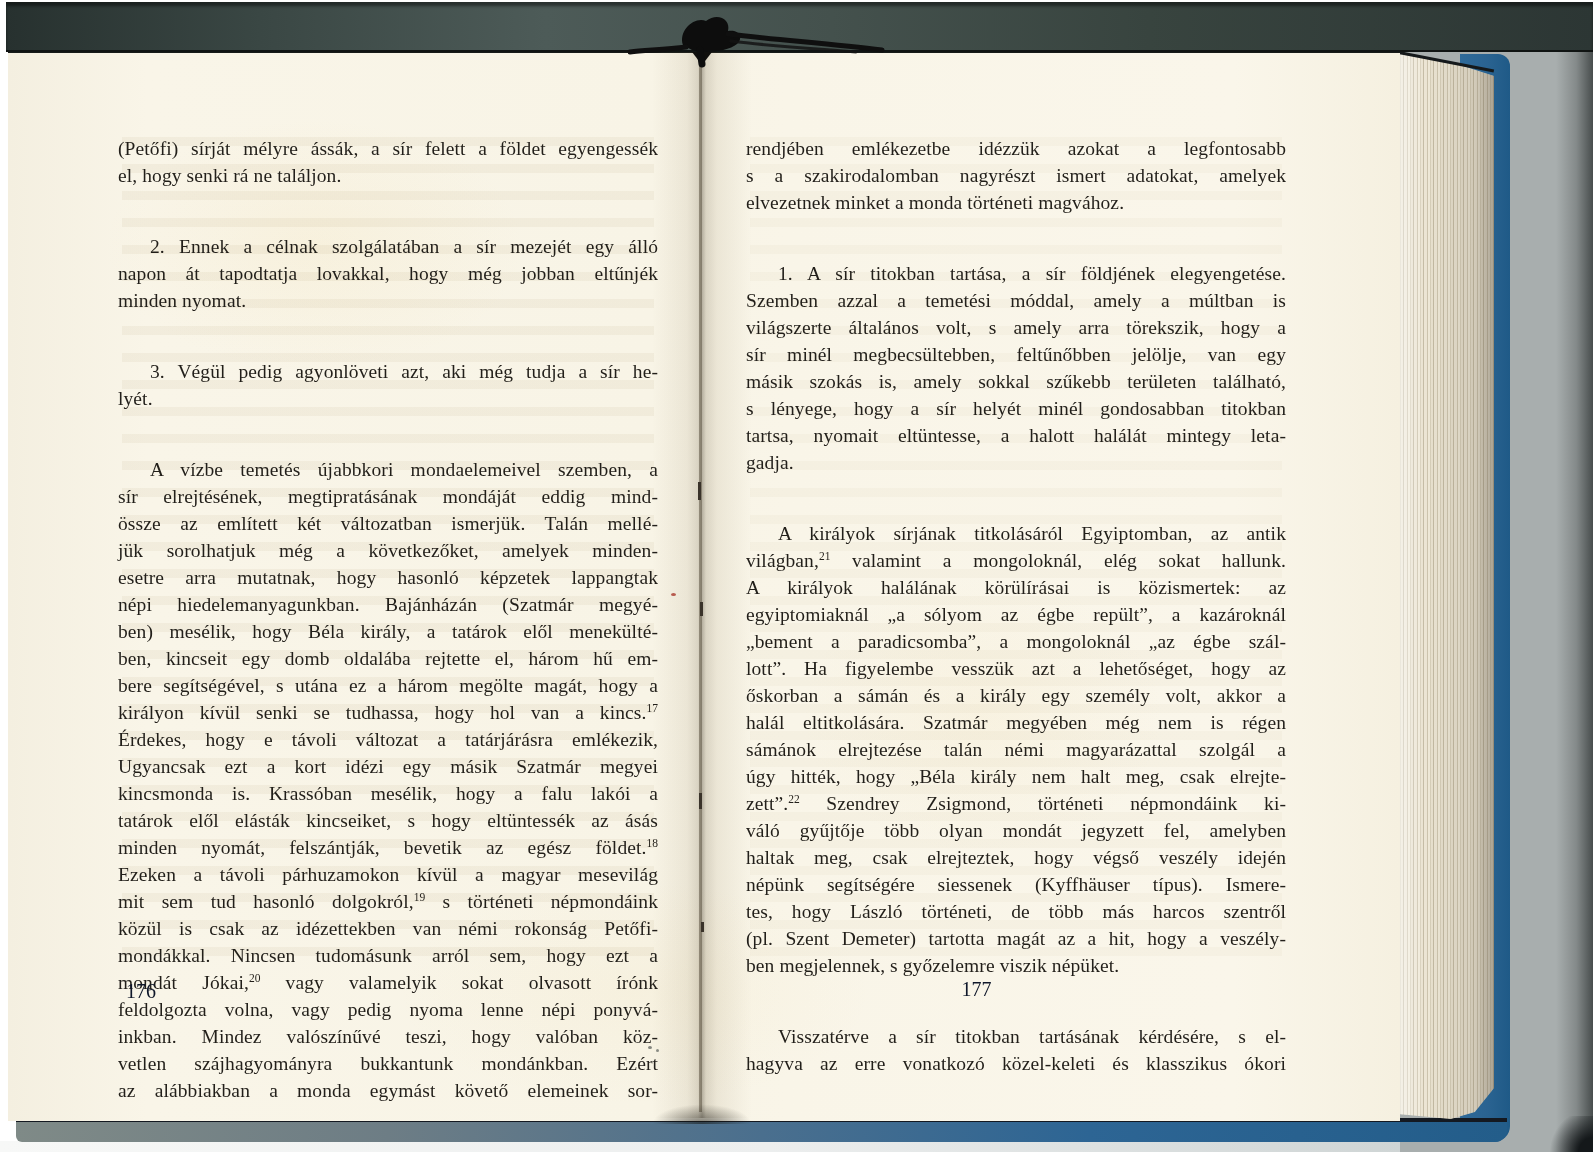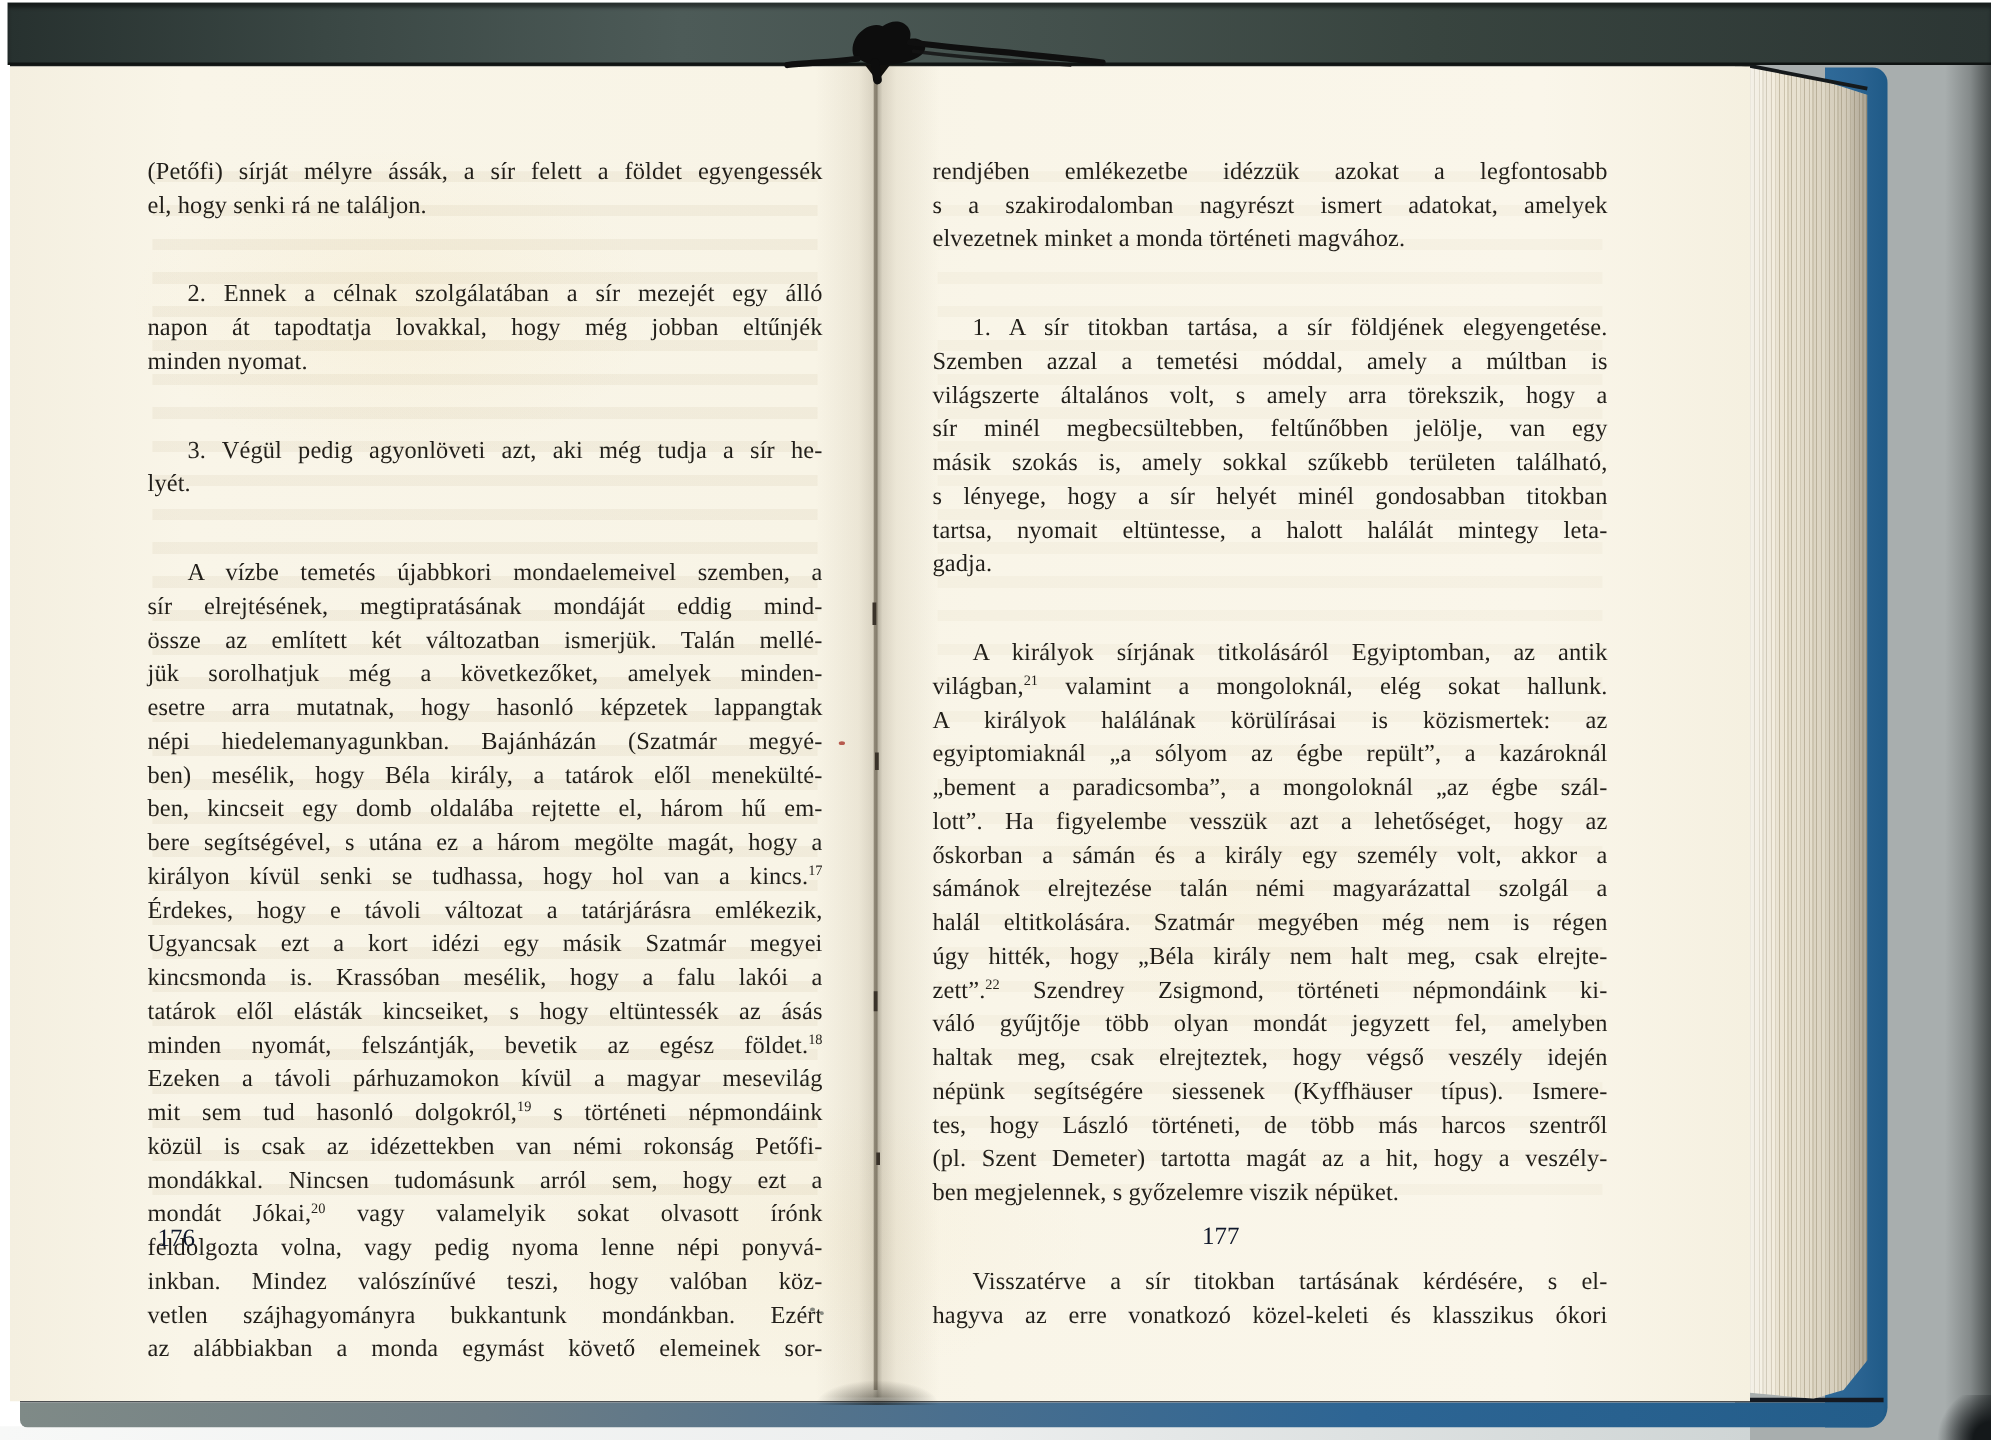--- a/index.html
+++ b/index.html
@@ -50,21 +50,21 @@
   .crease{position:absolute;left:699px;top:58px;width:3px;height:1054px;background:rgba(55,45,28,0.40);}
   .crease-dash{position:absolute;width:3px;background:#3a332a;}
   .notch{position:absolute;left:692px;top:52px;width:0;height:0;
           border-left:10px solid transparent;border-right:10px solid transparent;border-top:13px solid #100f0d;}
   .gutter-bottom-dip{position:absolute;left:652px;top:1104px;width:100px;height:20px;
           background:radial-gradient(ellipse at 50% 100%,rgba(20,18,12,0.55),rgba(20,18,12,0) 70%);}
 
   .bookmark{position:absolute;left:600px;top:0;width:300px;height:70px;}
 
   
-  .page-text{position:absolute;top:124px;width:540px;color:#221f1a;}
+  .page-text{position:absolute;top:135px;width:540px;color:#221f1a;}
   .page-text.left{left:118px;}
   .page-text.right{left:746px;}
   .line{height:27px;line-height:27px;font-size:19.5px;letter-spacing:0.1px;
         text-align:justify;text-align-last:justify;overflow:visible;}
   .line.end{text-align-last:left;}
   .line.indent{padding-left:32px;margin-top:44px;}
   sup.fn{font-size:11.5px;line-height:0;vertical-align:7px;letter-spacing:0;}
 
   .pagenum{position:absolute;font-size:20px;color:#0f172a;}
   .pagenum.left{left:126px;top:980px;}
@@ -161,22 +161,22 @@
       <div class="line">s lényege, hogy a sír helyét minél gondosabban titokban</div>
       <div class="line">tartsa, nyomait eltüntesse, a halott halálát mintegy leta-</div>
       <div class="line end">gadja.</div>
       <div class="line indent">A királyok sírjának titkolásáról Egyiptomban, az antik</div>
       <div class="line">világban,<sup class="fn">21</sup> valamint a mongoloknál, elég sokat hallunk.</div>
       <div class="line">A királyok halálának körülírásai is közismertek: az</div>
       <div class="line">egyiptomiaknál „a sólyom az égbe repült”, a kazároknál</div>
       <div class="line">„bement a paradicsomba”, a mongoloknál „az égbe szál-</div>
       <div class="line">lott”. Ha figyelembe vesszük azt a lehetőséget, hogy az</div>
       <div class="line">őskorban a sámán és a király egy személy volt, akkor a</div>
+      <div class="line">halál eltitkolására. Szatmár megyében még nem is régen</div>
       <div class="line">sámánok elrejtezése talán némi magyarázattal szolgál a</div>
-      <div class="line">halál eltitkolására. Szatmár megyében még nem is régen</div>
       <div class="line">úgy hitték, hogy „Béla király nem halt meg, csak elrejte-</div>
       <div class="line">zett”.<sup class="fn">22</sup> Szendrey Zsigmond, történeti népmondáink ki-</div>
       <div class="line">váló gyűjtője több olyan mondát jegyzett fel, amelyben</div>
       <div class="line">haltak meg, csak elrejteztek, hogy végső veszély idején</div>
       <div class="line">népünk segítségére siessenek (Kyffhäuser típus). Ismere-</div>
       <div class="line">tes, hogy László történeti, de több más harcos szentről</div>
       <div class="line">(pl. Szent Demeter) tartotta magát az a hit, hogy a veszély-</div>
       <div class="line end">ben megjelennek, s győzelemre viszik népüket.</div>
       <div class="line indent">Visszatérve a sír titokban tartásának kérdésére, s el-</div>
       <div class="line">hagyva az erre vonatkozó közel-keleti és klasszikus ókori</div>

